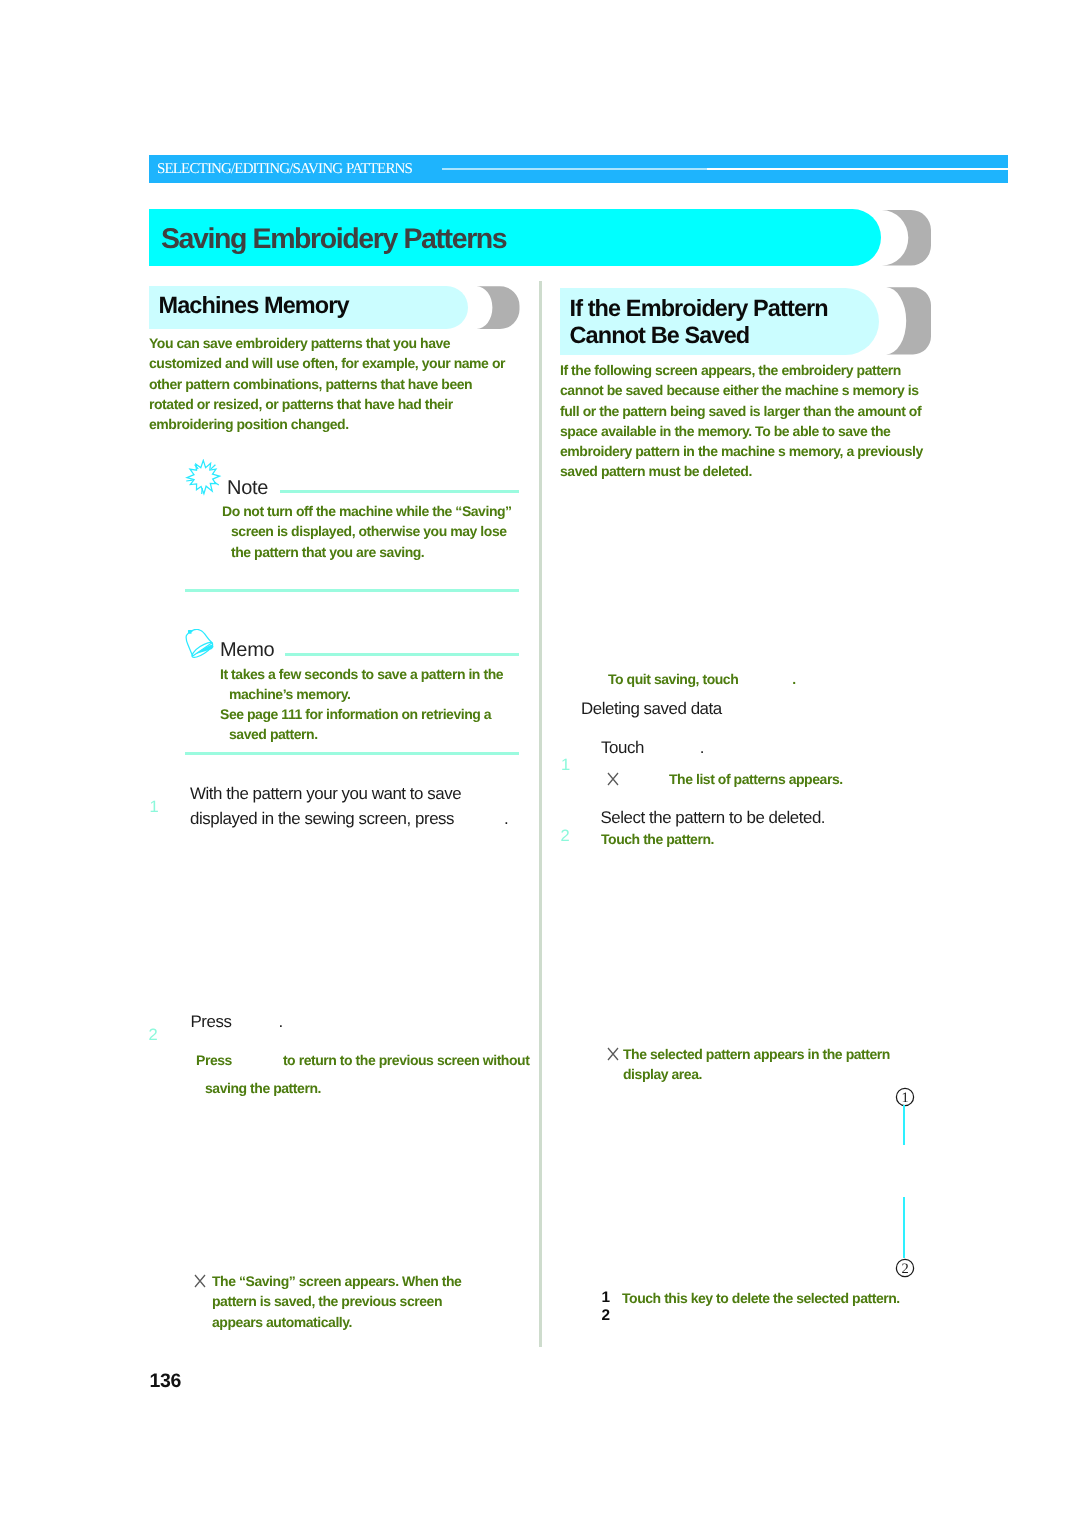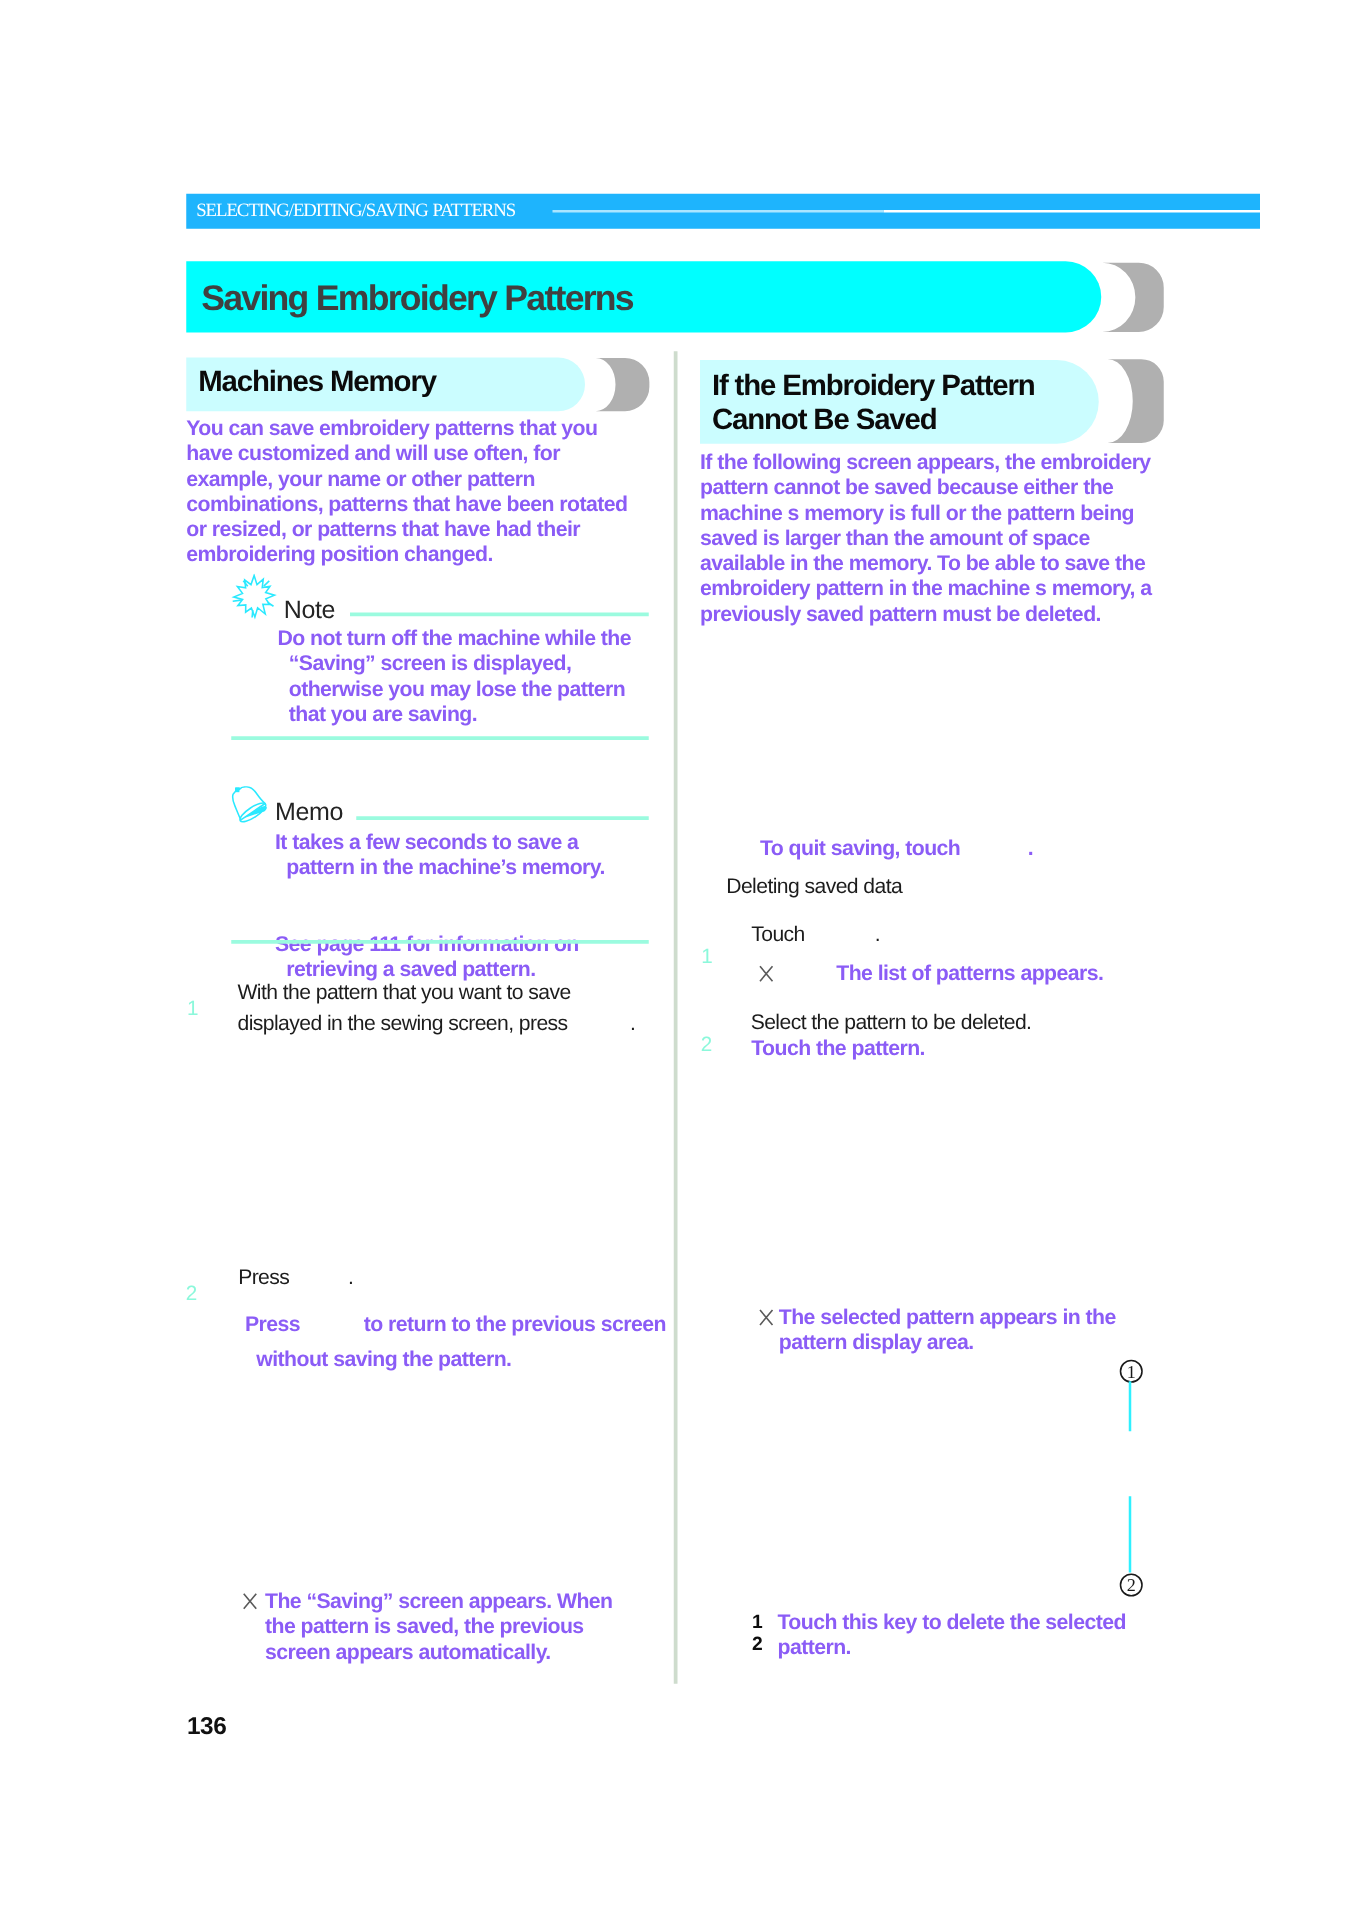--- a/index.html
+++ b/index.html
@@ -25,21 +25,21 @@
 
   
   .secbar{background:#cbfdff;}
   .sectitle{font-family:"Liberation Sans",sans-serif;font-weight:bold;
       color:#0b0b0b;letter-spacing:-.3px;white-space:nowrap;}
 
   
   #divider{left:538.5px;top:281px;width:3.4px;height:1066px;background:#cedccd;}
 
   
-  .bold{font-family:"Liberation Sans",sans-serif;font-weight:bold;font-size:17px;color:#8b5cf6;
+  .bold{font-family:"Liberation Sans",sans-serif;font-weight:bold;font-size:14px;color:#4d7c0f;
         line-height:20.3px;letter-spacing:-.45px;}
   .reg{font-family:"Liberation Sans",sans-serif;font-weight:400;font-size:16.9px;color:#1c1c1c;
         line-height:20.3px;letter-spacing:-.45px;}
   .hang{text-indent:-9px;padding-left:9px;}
   .stepnum{font-family:"Liberation Sans",sans-serif;font-weight:400;font-size:16.5px;color:#8cf8db;
         line-height:16.5px;}
   .rule{background:#9bfbdf;height:3px;}
   .footnum{font-family:"Liberation Sans",sans-serif;font-weight:bold;font-size:15.4px;color:#0d0d0d;
         line-height:20.3px;}
   .notelabel{font-family:"Liberation Sans",sans-serif;font-weight:400;font-size:20px;color:#242424;
@@ -107,25 +107,25 @@
       <ellipse cx="17.9" cy="19.4" rx="11.2" ry="3.7" transform="rotate(-33.5 17.9 19.4)"></ellipse>
       <rect x="5.1" y="1.4" width="2.8" height="3.0" fill="#2ae9ff" stroke="none"></rect>
       <path d="M12.0 23.3 C14.8 20.8 19.7 17.6 24.6 15.3
                C26.2 14.6 27.5 14.5 28.0 15.2
                C28.7 16.1 28.0 17.4 26.4 18.7 Z" fill="#2ae9ff" stroke="none"></path>
     </g>
   </svg>
   <div class="abs notelabel" style="left:220px;top:640px;">Memo</div>
   <div class="abs rule" style="left:285px;top:653px;width:234px;"></div>
   <div class="abs bold hang" style="left:220px;top:664px;width:290px;">It takes a few seconds to save a pattern in the machine’s memory.</div>
-  <div class="abs bold hang" style="left:220px;top:704px;width:265px;margin-top:42px;">See page 111 for information on retrieving a saved pattern.</div>
+  <div class="abs bold hang" style="left:220px;top:704px;width:265px;">See page 111 for information on retrieving a saved pattern.</div>
   <div class="abs rule" style="left:185px;top:752px;width:334px;"></div>
 
   <div class="abs stepnum" style="left:149.5px;top:799px;">1</div>
-  <div class="abs reg" style="left:190px;top:784px;white-space:nowrap;">With the pattern that you want to save</div>
+  <div class="abs reg" style="left:190px;top:784px;white-space:nowrap;">With the pattern your you want to save</div>
   <div class="abs reg" style="left:190px;top:809px;white-space:nowrap;"><span>displayed in the sewing screen, press</span><span class="gap" style="width:50px"></span><span>.</span></div>
 
   <div class="abs stepnum" style="left:148.5px;top:1026.5px;">2</div>
   <div class="abs reg" style="left:190.5px;top:1011.5px;white-space:nowrap;"><span>Press</span><span class="gap" style="width:47px"></span><span>.</span></div>
   <div class="abs bold hang" style="left:196px;top:1045.5px;width:330px;line-height:28px;"><span>Press</span><span class="gap" style="width:51px"></span><span>to return to the previous screen without saving the pattern.</span></div>
 
   <svg class="abs" width="12" height="14" viewBox="0 0 12 14" style="left:194px;top:1273.5px;">
     <path d="M1 1 L11 13 M11 1 L1 13" stroke="#5a5a5a" stroke-width="1.3" fill="none"></path>
   </svg>
   <div class="abs bold" style="left:212px;top:1271px;width:280px;">The “Saving” screen appears. When the pattern is saved, the previous screen appears automatically.</div>

